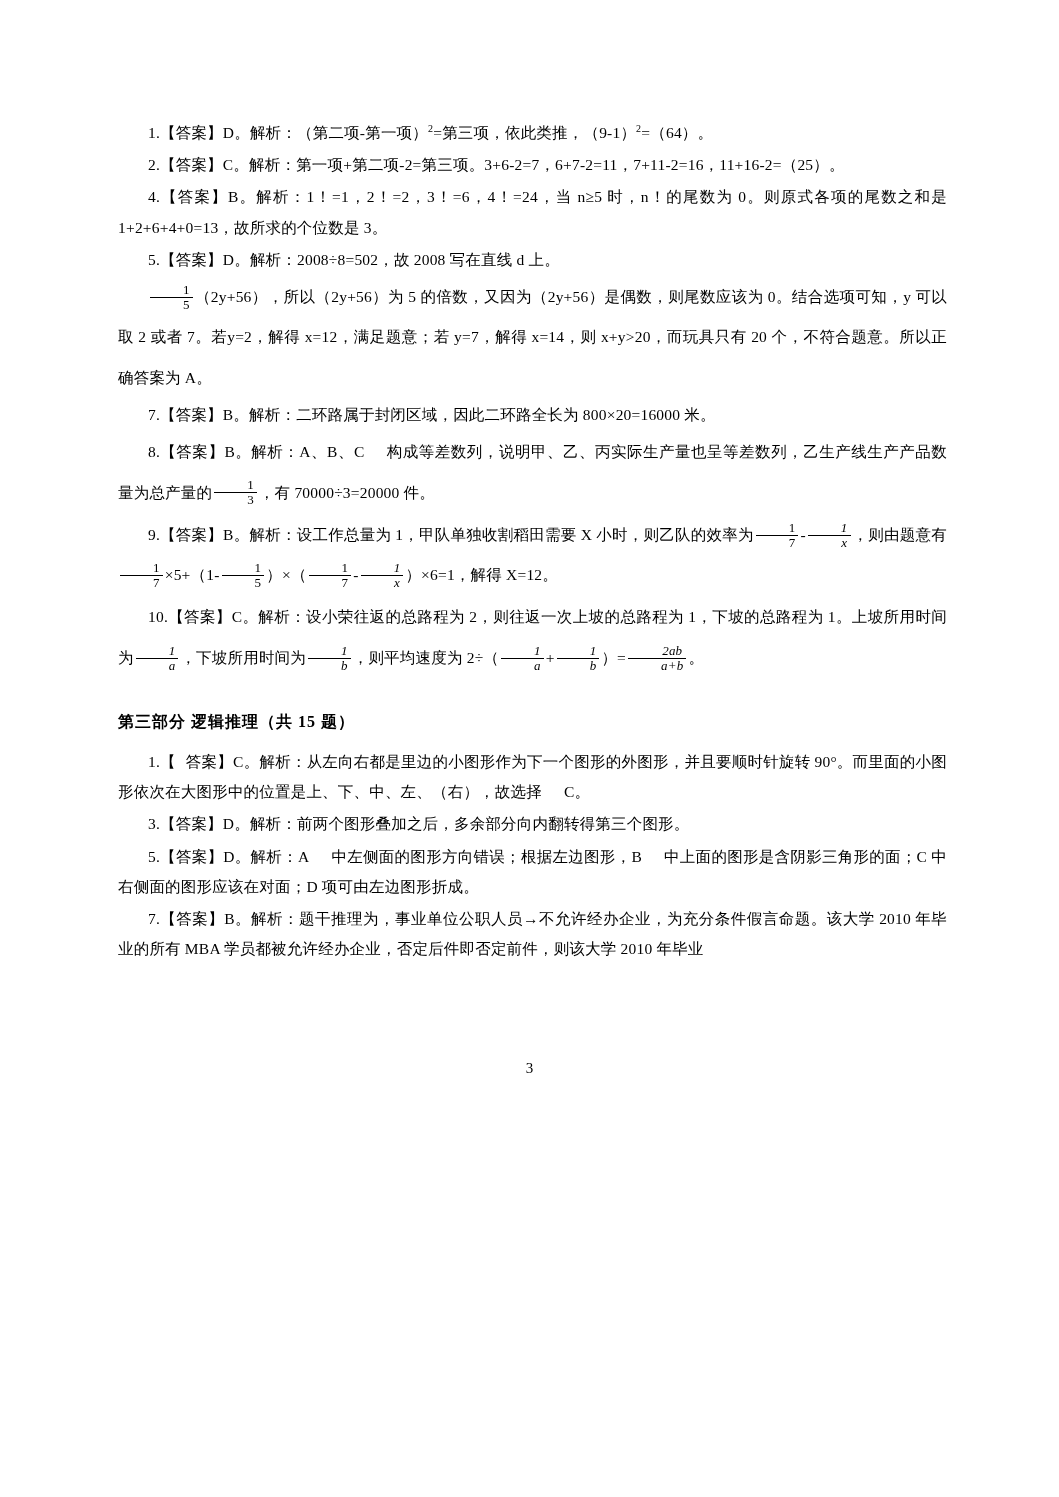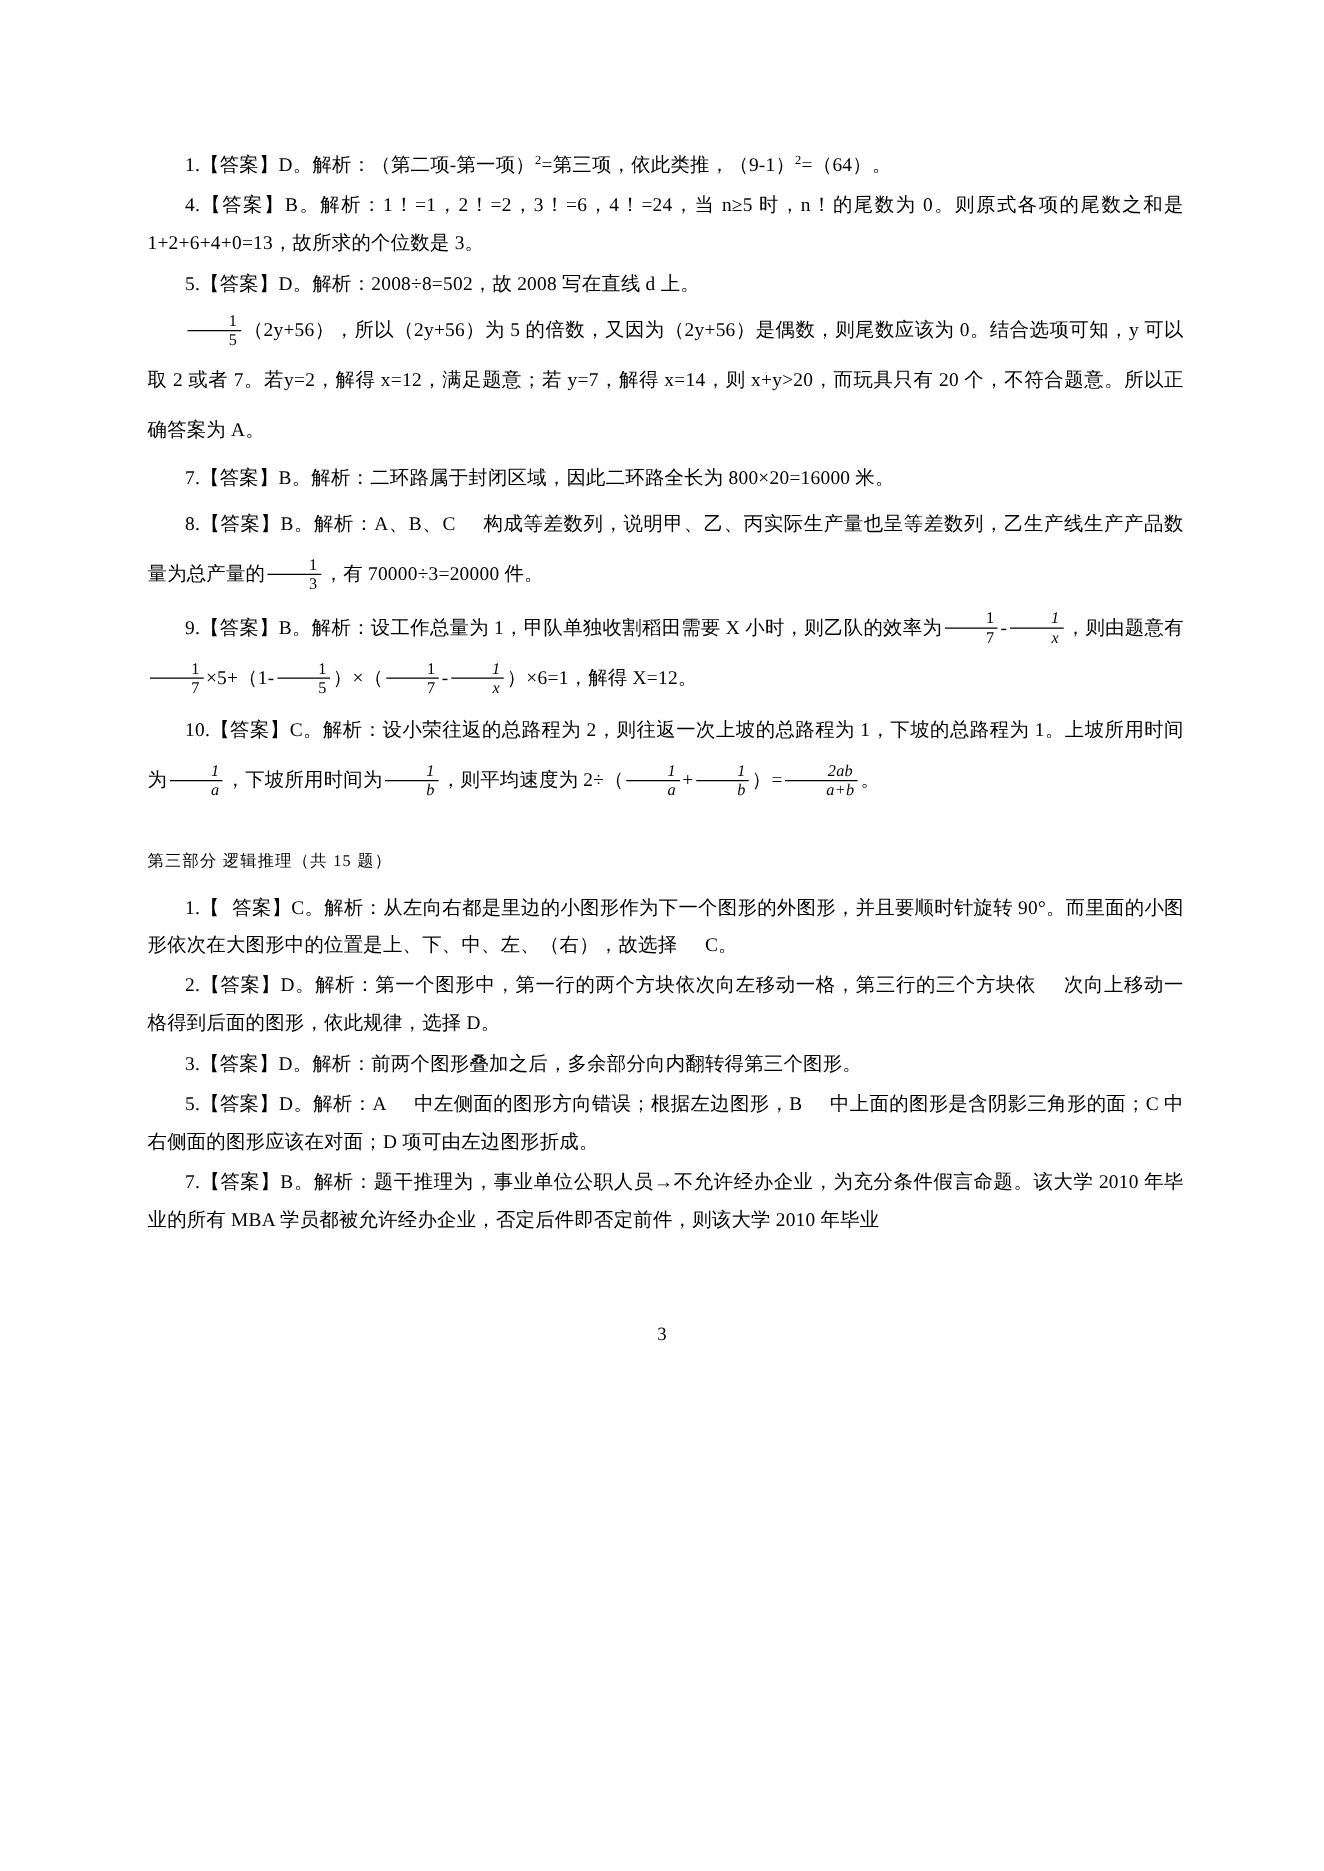--- a/index.html
+++ b/index.html
@@ -49,22 +49,22 @@
     display: block;
     padding: 0 3px;
   }
   .frac .bot {
     display: block;
     border-top: 1px solid #000;
     padding: 0 3px;
   }
   .it { font-style: italic; }
   .sec-title {
-    font-size: 13px;
-    font-weight: normal;
+    font-size: 16px;
+    font-weight: bold;
     margin: 34px 0 14px 0;
     letter-spacing: 1px;
   }
   .pagenum {
     position: absolute;
     left: 0;
     right: 0;
     bottom: 48px;
     text-align: center;
     font-size: 15px;
@@ -77,20 +77,21 @@
 </style>
 </head>
 <body>
 
 <div class="page">
 
   <p class="para indent">
     <span>1.【答案】D。解析：（第二项-第一项）</span><sup>2</sup><span>=第三项，依此类推，（9-1）</span><sup>2</sup><span>=（64）。</span>
   </p>
 
+  <p class="para indent">2.【答案】C。解析：第一项+第二项-2=第三项。3+6-2=7，6+7-2=11，7+11-2=16，11+16-2=（25）。</p>
 
 
   <p class="para indent">4.【答案】B。解析：1！=1，2！=2，3！=6，4！=24，当 n≥5 时，n！的尾数为 0。则原式各项的尾数之和是 1+2+6+4+0=13，故所求的个位数是 3。</p>
 
   <p class="para indent">5.【答案】D。解析：2008÷8=502，故 2008 写在直线 d 上。</p>
 
   <p class="para indent tall">
     <span class="frac"><span class="top">1</span><span class="bot">5</span></span><span>（2y+56），所以（2y+56）为 5 的倍数，又因为（2y+56）是偶数，则尾数应该为 0。结合选项可知，y 可以取 2 或者 7。若y=2，解得 x=12，满足题意；若 y=7，解得 x=14，则 x+y&gt;20，而玩具只有 20 个，不符合题意。所以正确答案为 A。</span>
   </p>
 
@@ -107,23 +108,20 @@
   <p class="para indent tall">
     <span>10.【答案】C。解析：设小荣往返的总路程为 2，则往返一次上坡的总路程为 1，下坡的总路程为 1。上坡所用时间为</span><span class="frac it"><span class="top">1</span><span class="bot">a</span></span><span>，下坡所用时间为</span><span class="frac it"><span class="top">1</span><span class="bot">b</span></span><span>，则平均速度为 2÷（</span><span class="frac it"><span class="top">1</span><span class="bot">a</span></span><span>+</span><span class="frac it"><span class="top">1</span><span class="bot">b</span></span><span>）=</span><span class="frac it"><span class="top">2ab</span><span class="bot">a+b</span></span><span>。</span>
   </p>
 
   <h2 class="sec-title">第三部分 逻辑推理（共 15 题）</h2>
 
   <p class="para indent">
     <span>1.【</span><span class="gap-sm"></span><span>答案】C。解析：从左向右都是里边的小图形作为下一个图形的外图形，并且要顺时针旋转 90°。而里面的小图形依次在大图形中的位置是上、下、中、左、（右），故选择</span><span class="gap"></span><span>C。</span>
   </p>
 
-  <p class="para indent">
-    <span>2.【答案】D。解析：第一个图形中，第一行的两个方块依次向左移动一格，第三行的三个方块依</span><span class="gap"></span><span>次向上移动一格得到后面的图形，依此规律，选择 D。</span>
-  </p>
 
   <p class="para indent">3.【答案】D。解析：前两个图形叠加之后，多余部分向内翻转得第三个图形。</p>
 
 
   <p class="para indent">
     <span>5.【答案】D。解析：A</span><span class="gap"></span><span>中左侧面的图形方向错误；根据左边图形，B</span><span class="gap"></span><span>中上面的图形是含阴影三角形的面；C 中右侧面的图形应该在对面；D 项可由左边图形折成。</span>
   </p>
 
 
   <p class="para indent">7.【答案】B。解析：题干推理为，事业单位公职人员→不允许经办企业，为充分条件假言命题。该大学 2010 年毕业的所有 MBA 学员都被允许经办企业，否定后件即否定前件，则该大学 2010 年毕业</p>

